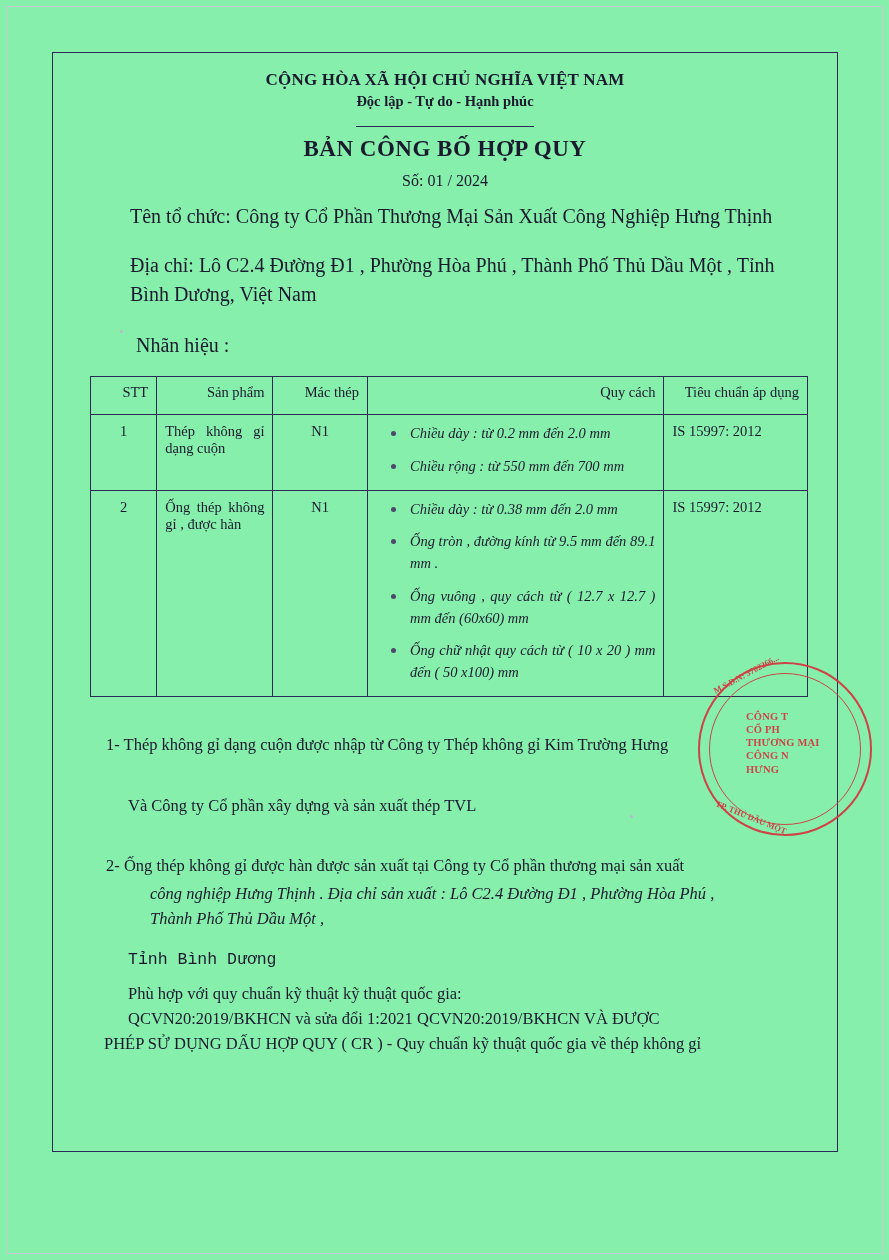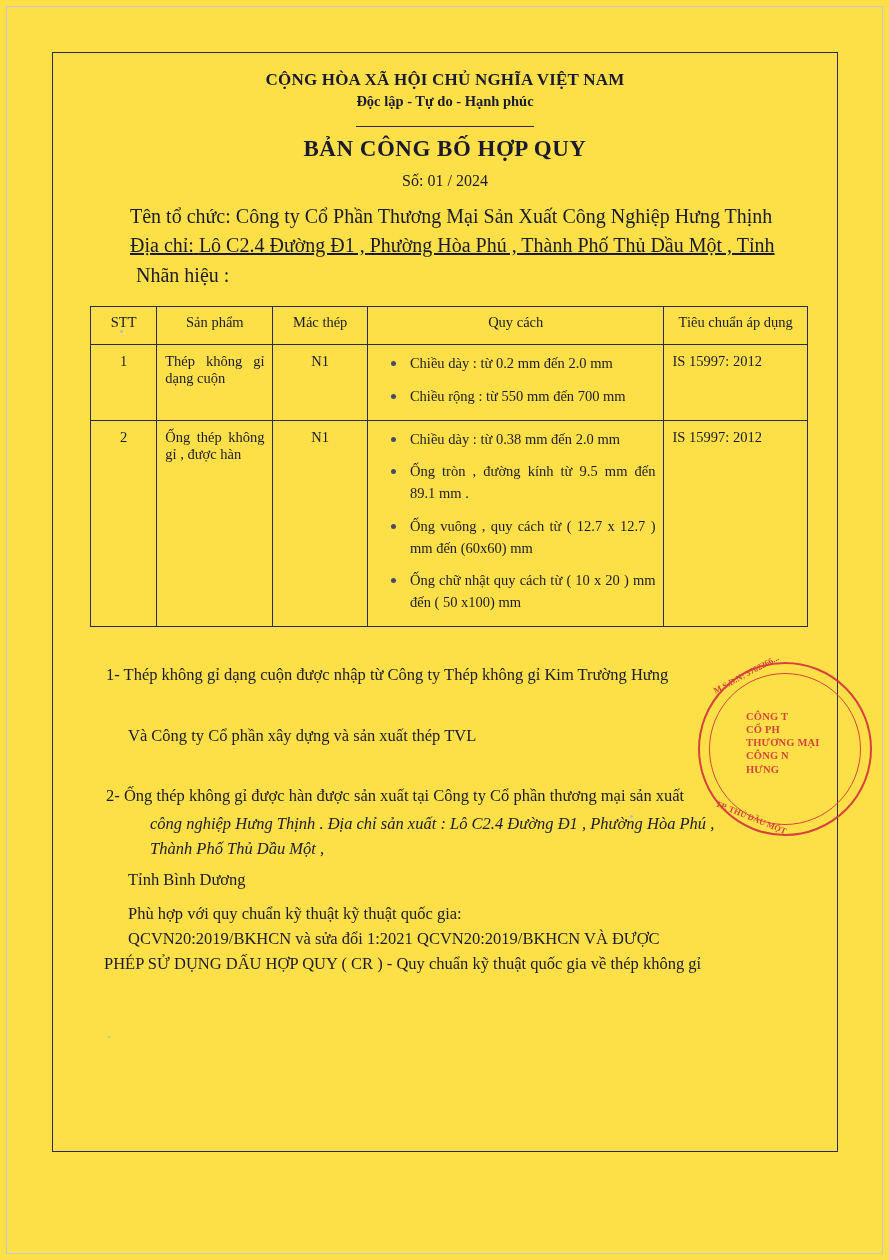--- a/index.html
+++ b/index.html
@@ -11,21 +11,21 @@
     width: 889px;
     height: 1260px;
     font-family: "Liberation Serif", serif;
     color: #1a1a2e;
     position: relative;
     overflow: hidden;
   }
   .page {
     position: absolute;
     inset: 0;
-    background: #fde047;
+    background: #86efac;
   }
   
   .scan-frame {
     position: absolute;
     left: 6px;
     top: 6px;
     right: 6px;
     bottom: 6px;
     border: 1px solid #c9c9d2;
   }
@@ -89,35 +89,36 @@
     margin-left: 12px;
     font-size: 14.5px;
   }
   table.spec th, table.spec td {
     border: 1px solid #2a2a55;
     vertical-align: top;
     padding: 8px 8px 10px 8px;
   }
   table.spec th {
     font-weight: normal;
-    text-align: center;
+    text-align: right;
     padding-top: 7px;
     padding-bottom: 13px;
   }
   th.c-stt, td.c-stt { width: 54px; text-align: center; }
   th.c-prod, td.c-prod { width: 112px; }
   th.c-mac, td.c-mac { width: 88px; }
   td.c-mac { text-align: center; }
   th.c-quy, td.c-quy { width: 320px; }
   th.c-std, td.c-std { width: 144px; }
   td.c-prod, td.c-quy { text-align: justify; }
   ul.bul {
     margin: 0;
     padding-left: 34px;
     list-style: none;
+    font-style: italic;
   }
   ul.bul li {
     position: relative;
     margin-bottom: 11px;
     line-height: 1.5;
     text-align: justify;
   }
   ul.bul li:last-child { margin-bottom: 2px; }
   ul.bul li:before {
     content: "";
@@ -141,21 +142,22 @@
     text-align: justify;
     margin-top: 36px;
   }
   .note-cont {
     padding-left: 72px;
     text-align: justify;
     font-style: italic;
   }
   .note-plain {
     padding-left: 50px;
-    margin-top: 6px;
+    margin-top: 16px;
+    font-family: Liberation Mono, monospace;
   }
   .conform {
     margin-top: 10px;
     font-size: 16.5px;
     line-height: 1.5;
   }
   .conform .l1 { padding-left: 50px; }
   .conform .l2 {
     padding-left: 50px;
     text-align: justify;
@@ -238,28 +240,29 @@
     <div class="center motto"><span>Độc lập - Tự do - Hạnh phúc</span></div>
 
     <div class="center title">BẢN CÔNG BỐ HỢP QUY</div>
     <div class="center subnum">Số: 01 / 2024</div>
 
     <div class="body-line indent-1">
       <span>Tên tổ chức:</span>
       <span>Công ty Cổ Phần Thương Mại Sản Xuất Công Nghiệp Hưng Thịnh</span>
     </div>
 
-    <div class="body-line indent-1" style="margin-top:0;text-decoration:underline;">
+    <div class="body-line indent-1" style="margin-top:20px;">
       <span>Địa chỉ:</span>
       <span>Lô C2.4 Đường Đ1 , Phường Hòa Phú , Thành Phố Thủ Dầu Một , Tỉnh</span>
-    </div>
-
-
-
-    <div class="body-line indent-2" style="margin-top:1px;">Nhãn hiệu :</div>
+      <div>Bình Dương, Việt Nam</div>
+    </div>
+
+
+
+    <div class="body-line indent-2" style="margin-top:22px;">Nhãn hiệu :</div>
 
 
     <table class="spec">
       <thead>
         <tr>
           <th class="c-stt">STT</th>
           <th class="c-prod">Sản phẩm</th>
           <th class="c-mac">Mác thép</th>
           <th class="c-quy">Quy cách</th>
           <th class="c-std">Tiêu chuẩn áp dụng</th>

